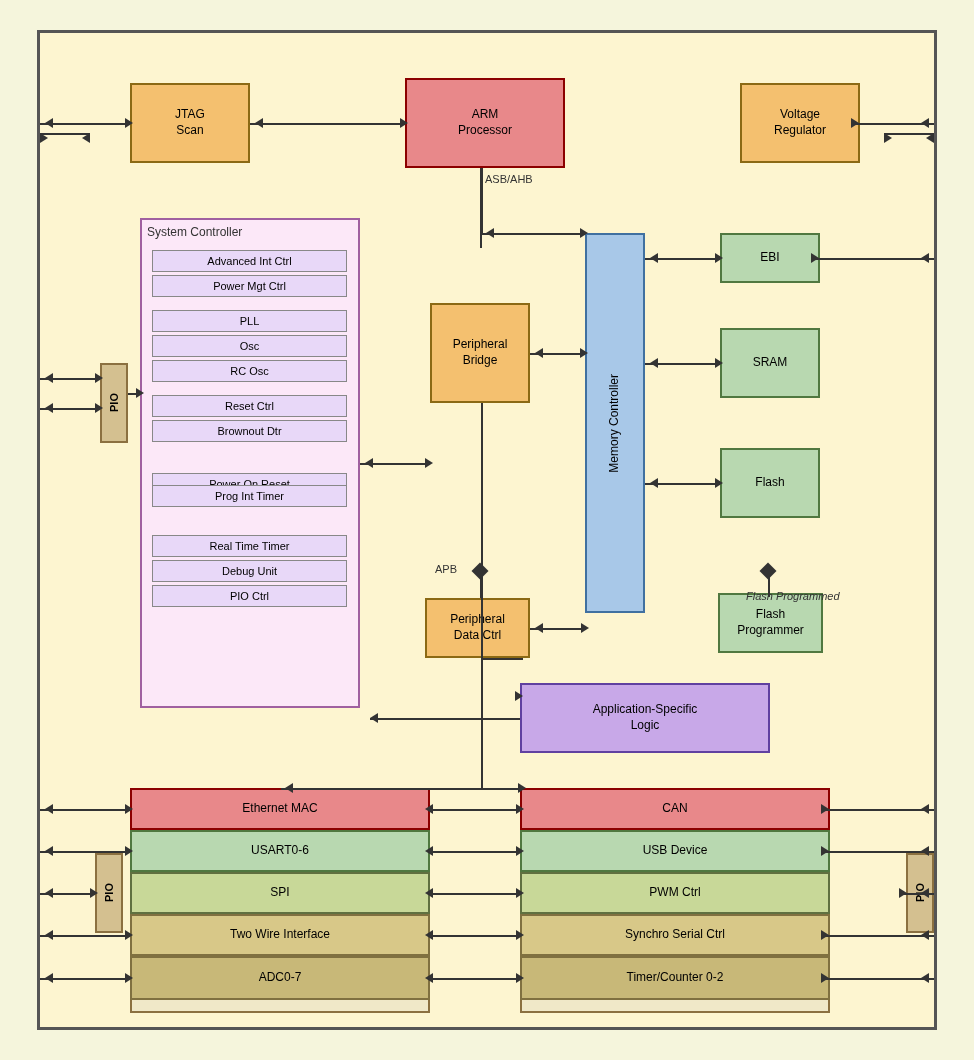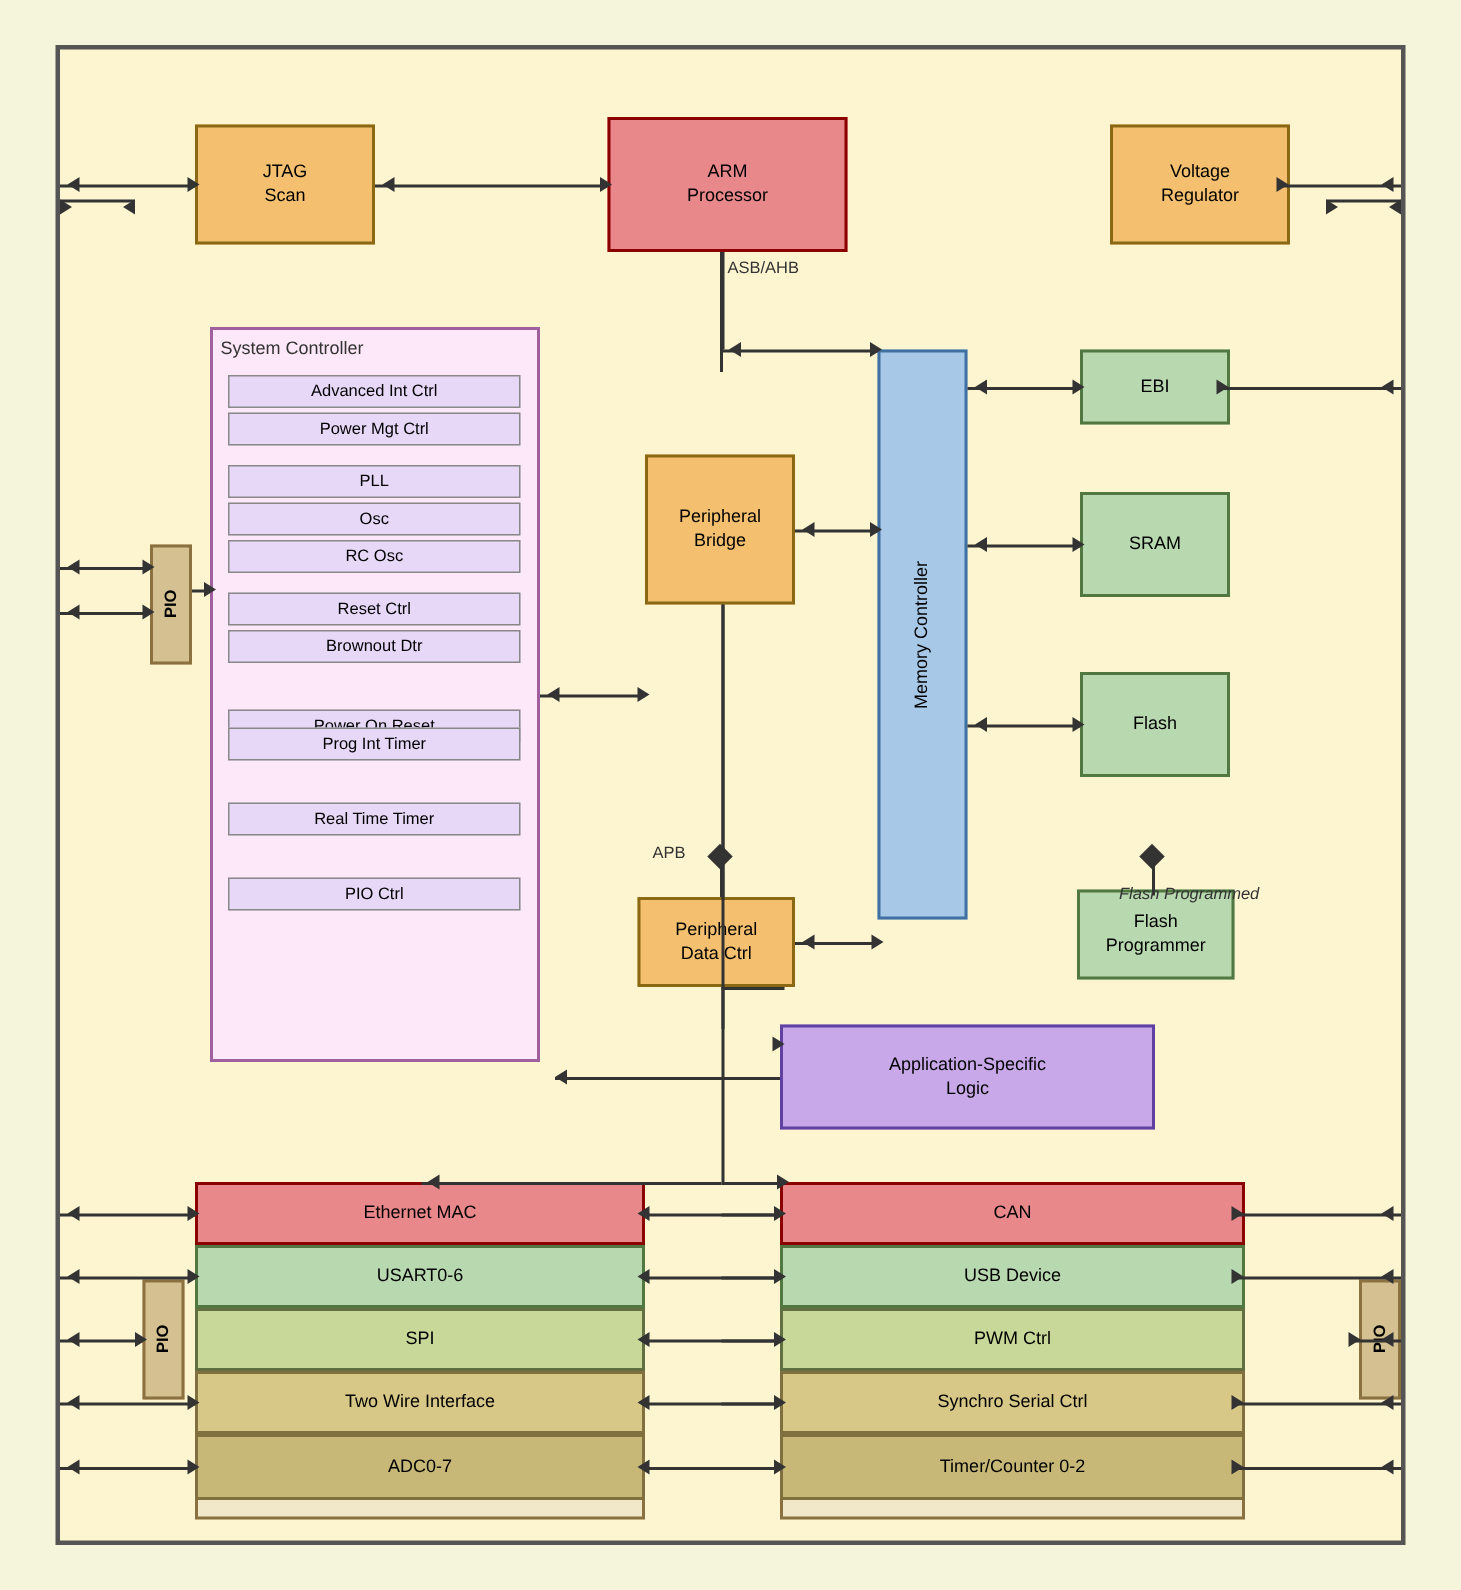--- a/index.html
+++ b/index.html
@@ -164,20 +164,23 @@
 
     <div class="inner-block" style="left:10px;top:265px;width:195px;height:22px;">
       <span>Prog Int Timer</span>
     </div>
 
 
     <div class="inner-block" style="left:10px;top:315px;width:195px;height:22px;">
       <span>Real Time Timer</span>
     </div>
 
+    <div class="inner-block" style="left:10px;top:340px;width:195px;height:22px;">
+      <span>Debug Unit</span>
+    </div>
 
     <div class="inner-block" style="left:10px;top:365px;width:195px;height:22px;">
       <span>PIO Ctrl</span>
     </div>
   </div>
 
   <div class="pio-label block-tan" style="left:60px;top:330px;width:28px;height:80px;">
     <span>PIO</span>
   </div>
 

